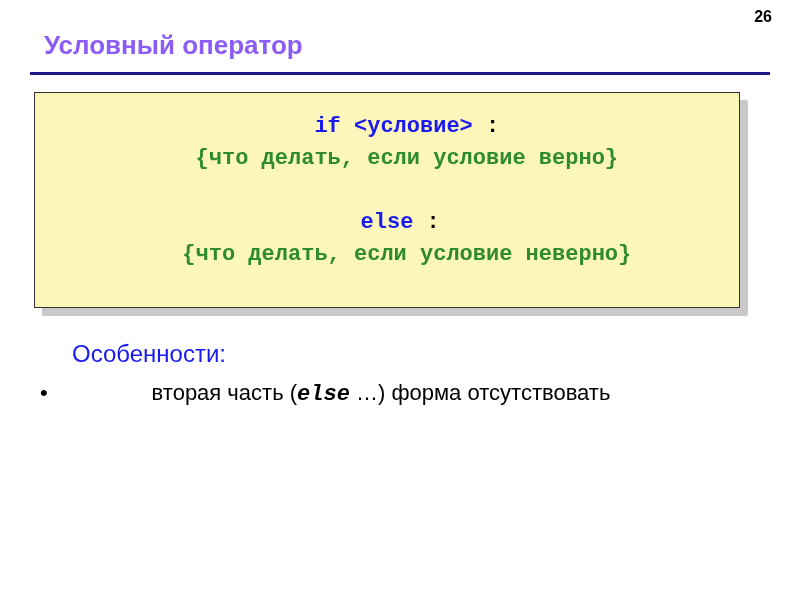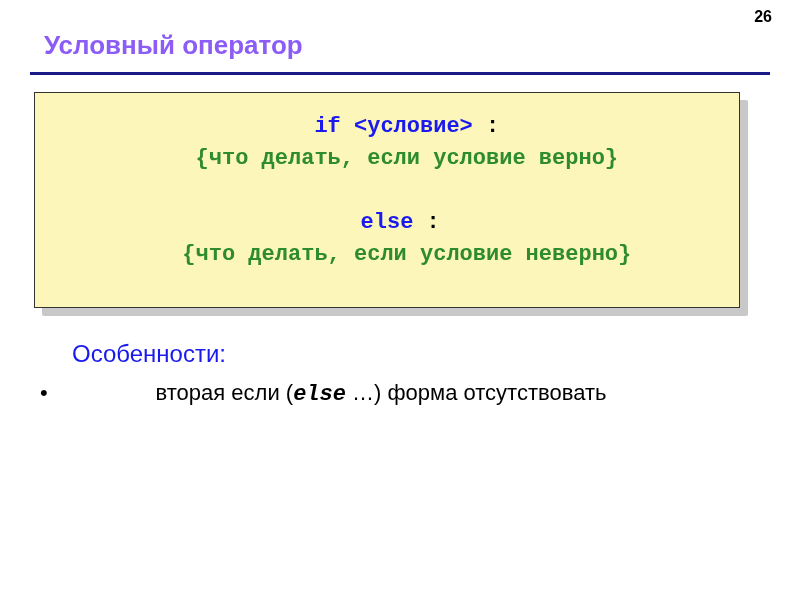--- a/index.html
+++ b/index.html
@@ -102,14 +102,14 @@
 <div class="code-shadow"></div>
 <div class="code-box"><span><span>   </span><span class="kw-blue">if</span><span> </span><span class="kw-blue">&lt;условие&gt;</span><span> :</span></span>
 <span><span>   </span><span class="kw-green">{что делать, если условие верно}</span></span>
 <span></span>
 <span><span>  </span><span class="kw-blue">else</span><span> :</span></span>
 <span><span>   </span><span class="kw-green">{что делать, если условие неверно}</span></span></div>
 
 <div class="features-heading">Особенности:</div>
 
 <div class="bullet-row">
-  <span>вторая если (</span><span class="else-ital">else</span><span> …) форма отсутствовать</span><br>
+  <span>вторая часть (</span><span class="else-ital">else</span><span> …) форма отсутствовать</span><br>
 </div>
 
 </body></html>

